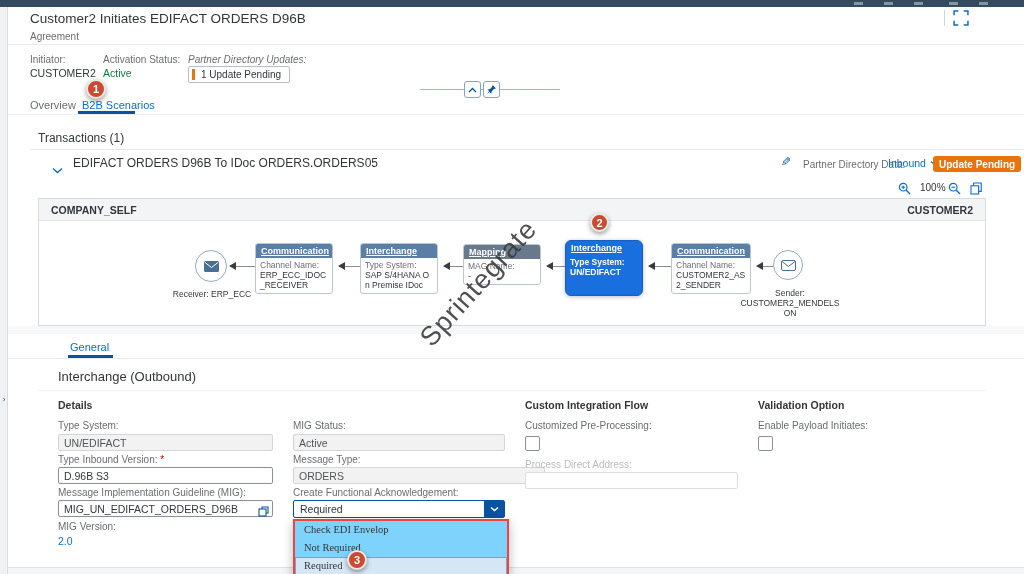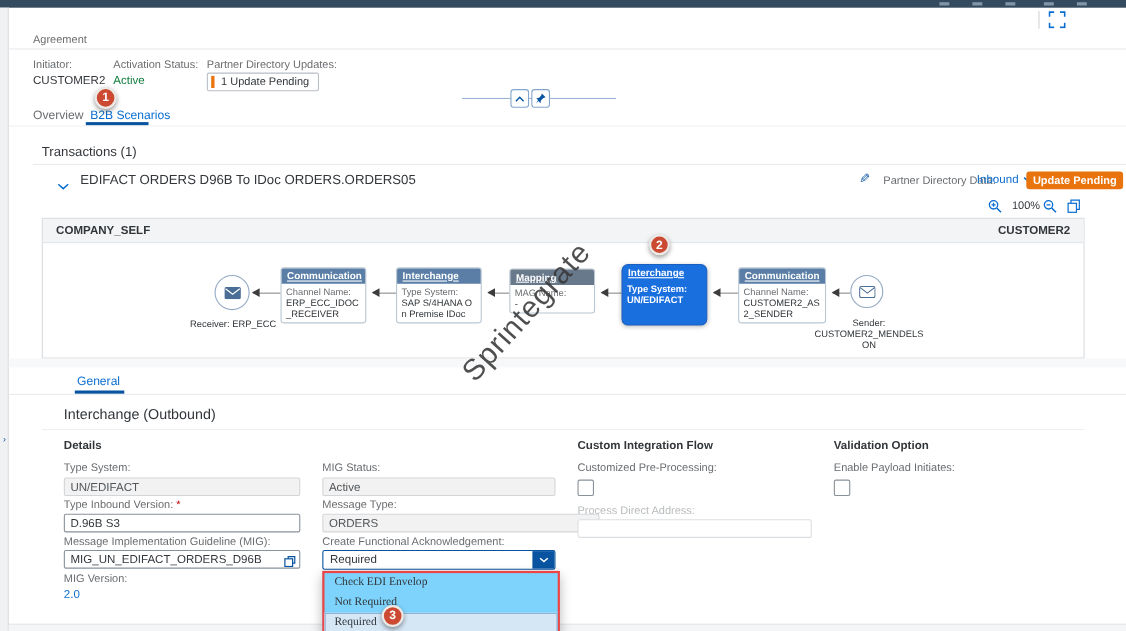--- a/index.html
+++ b/index.html
@@ -76,38 +76,39 @@
       <div class="abs" style="left:30px;width:9px;height:3px;background:#8296a9;"></div>
       <div class="abs" style="left:60px;width:9px;height:3px;background:#8296a9;"></div>
       <div class="abs" style="left:95px;width:9px;height:3px;background:#8296a9;"></div>
       <div class="abs" style="left:125px;width:9px;height:3px;background:#8296a9;"></div>
     </div>
   </div>
 
   <div class="abs" style="left:0;top:7px;width:8px;height:567px;background:#f0f1f3;border-right:1px solid #dadde0;box-sizing:border-box;"></div>
   <div class="abs" style="left:0px;top:395px;width:8px;font-size:8px;color:#0854a0;text-align:center;">›</div>
 
+  <div class="abs val" style="left:30px;top:11px;font-size:13.5px;">Customer2 Initiates EDIFACT ORDERS D96B</div>
   <div class="abs lbl" style="left:30px;top:31px;">Agreement</div>
 
   <div class="abs" style="left:944px;top:10px;width:1px;height:16px;background:#d4d4d4;"></div>
   <div class="abs" style="left:953px;top:10px;">
     <svg width="16" height="16" viewBox="0 0 15 15">
         <path d="M1 5V1h4 M10 1h4v4 M14 10v4h-4 M5 14H1v-4" fill="none" stroke="#0a6ed1" stroke-width="1.4"></path>
       </svg>
   </div>
 
   <div class="divider" style="left:8px;top:44px;width:1016px;"></div>
 
   <div class="abs lbl" style="left:30px;top:54px;">Initiator:</div>
   <div class="abs val" style="left:30px;top:67px;">CUSTOMER2</div>
 
   <div class="abs lbl" style="left:103px;top:54px;">Activation Status:</div>
   <div class="abs val" style="left:103px;top:67px;color:#107e3e;">Active</div>
 
-  <div class="abs lbl" style="left:188px;top:54px;">Partner Directory Updates:</div>
+  <div class="abs lbl" style="left:188px;top:54px;font-style:italic;">Partner Directory Updates:</div>
   <div class="pendbtn" style="left:188px;top:66px;">
     <span class="pendbar"></span>
     <span style="font-size:10px;color:#32363a;white-space:nowrap;">1 Update Pending</span>
   </div>
 
   <div class="abs" style="left:420px;top:89px;width:140px;height:1px;background:#9db6d8;"></div>
   <div class="sqbtn" style="left:464px;top:81px;">
     <svg width="9" height="6">
         <polyline points="1,5 4.5,1.5 8,5" fill="none" stroke="#0854a0" stroke-width="1.3"></polyline>
       </svg>

